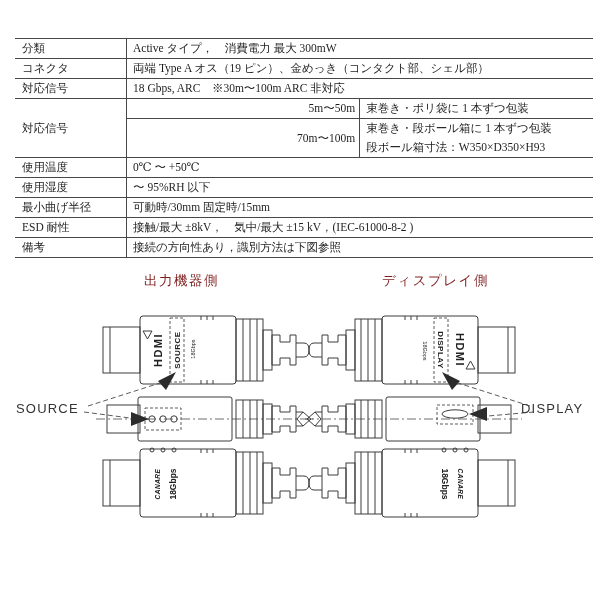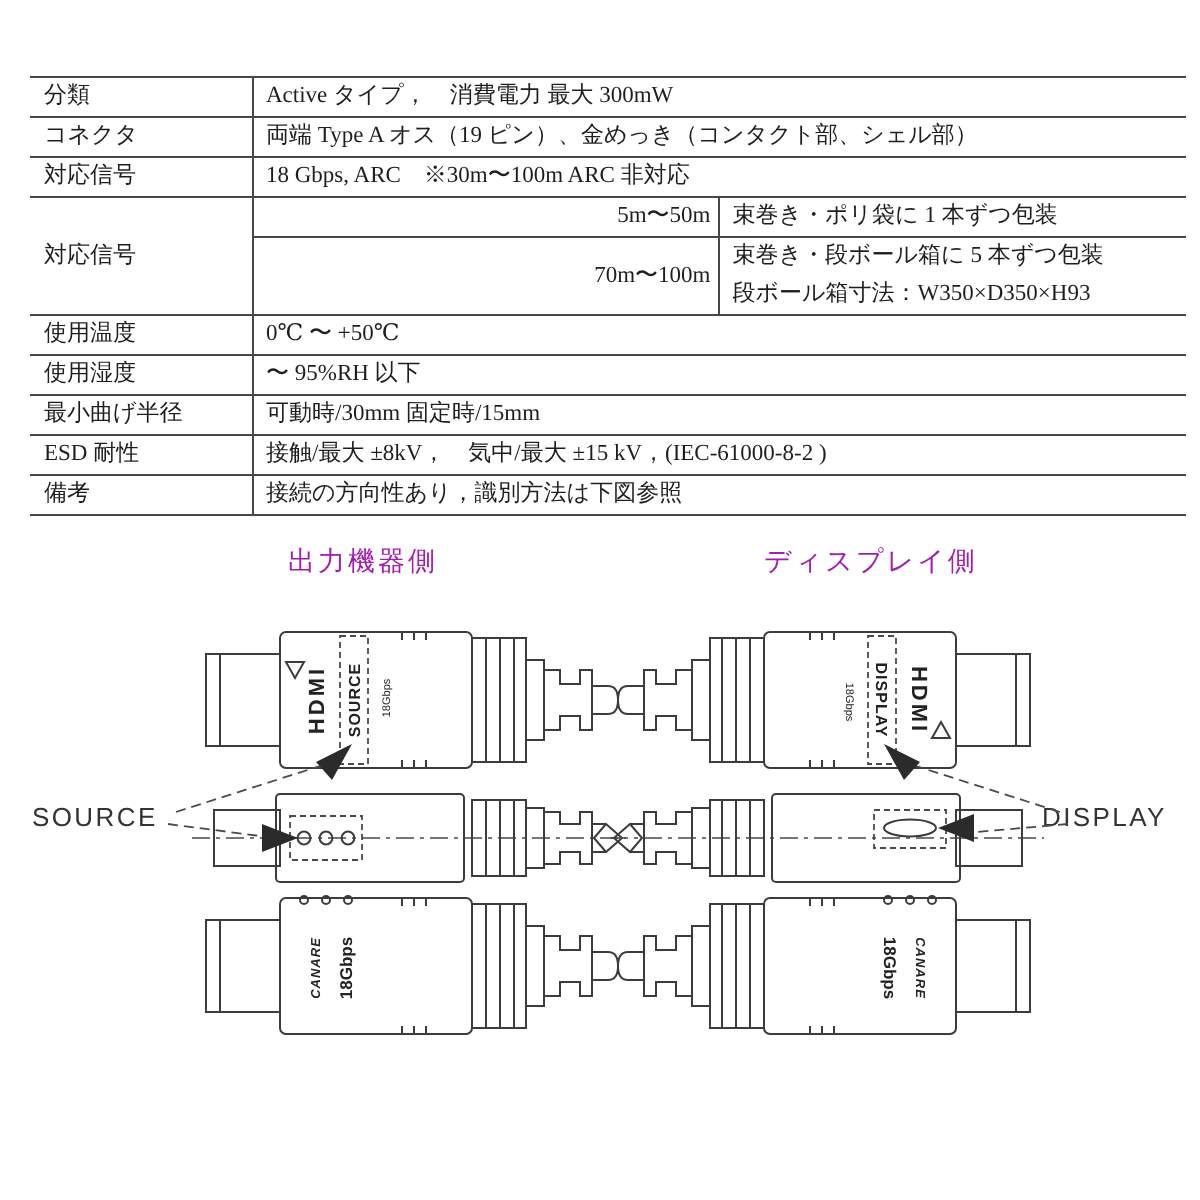--- a/index.html
+++ b/index.html
@@ -11,21 +11,21 @@
               table-layout:fixed;font-size:11.5px;line-height:1.25;color:#1e1e1e;}
   #spec-table td{border-top:1px solid #474747;border-bottom:1px solid #474747;
                  padding:1px 6px;height:17px;vertical-align:middle;white-space:nowrap;overflow:hidden;}
   #spec-table td.lbl{width:98px;border-right:1px solid #474747;padding-left:7px;}
   #spec-table td.sub{width:72px;border-right:1px solid #474747;text-align:right;padding-right:4px;}
   #spec-table td.dashedB{border-bottom:1px dashed #5a5a5a;margin-left:12px;}
   #spec-table td.hiddenB{border-bottom:hidden;}
   #spec-table td.hiddenT{border-top:hidden;margin-top:28px;}
 
   
-  .jp-heading{position:absolute;font-size:13.5px;letter-spacing:1.5px;color:#a21caf;}
+  .jp-heading{position:absolute;font-size:13.5px;letter-spacing:1.5px;color:#7f1d1d;}
   #heading-source-side{left:144px;top:272px;}
   #heading-display-side{left:382px;top:272px;text-align:center;}
   .callout{position:absolute;font-family:"Liberation Sans","DejaVu Sans",sans-serif;
            font-size:13px;letter-spacing:1.2px;color:#333;}
   #source-callout{left:16px;top:401px;}
   #display-callout{left:521px;top:401px;}
 
   
   #art{position:absolute;left:0;top:0;}
   #art .ln{stroke:#3c3c3c;fill:none;stroke-width:1;}
@@ -59,21 +59,21 @@
       <td class="lbl">対応信号</td>
       <td colspan="2">18 Gbps, ARC　※30m〜100m ARC 非対応</td>
     </tr>
     <tr>
       <td class="lbl" rowspan="3">対応信号</td>
       <td class="sub dashedB">5m〜50m</td>
       <td class="dashedB">束巻き・ポリ袋に 1 本ずつ包装</td>
     </tr>
     <tr>
       <td class="sub" rowspan="2">70m〜100m</td>
-      <td class="hiddenB">束巻き・段ボール箱に 5 本ずつ包装</td>
+      <td class="hiddenB">束巻き・段ボール箱に 1 本ずつ包装</td>
     </tr>
     <tr>
       <td class="hiddenT">段ボール箱寸法：W350×D350×H93</td>
     </tr>
     <tr>
       <td class="lbl">使用温度</td>
       <td colspan="2">0℃ 〜 +50℃</td>
     </tr>
     <tr>
       <td class="lbl">使用湿度</td>

